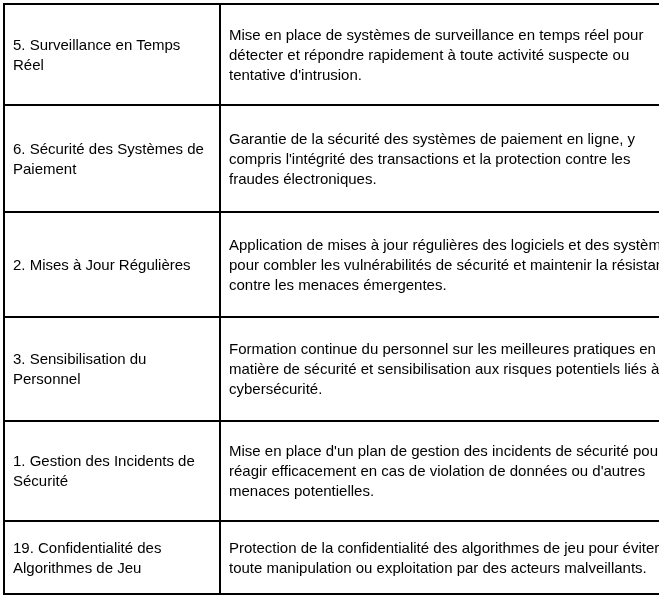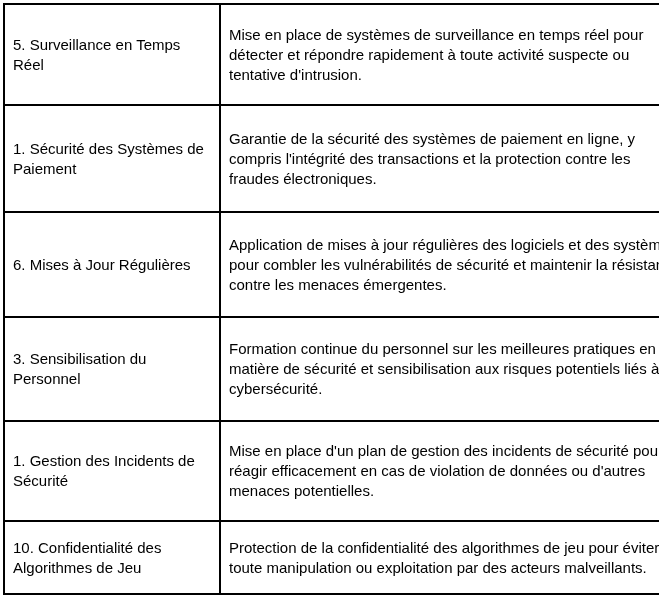--- a/index.html
+++ b/index.html
@@ -44,34 +44,34 @@
 <body>
 
 <div class="page">
   <table class="measures">
     <tbody>
       <tr class="r1">
         <td class="term-cell">5. Surveillance en Temps Réel</td>
         <td class="desc-cell">Mise en place de systèmes de surveillance en temps réel pour détecter et répondre rapidement à toute activité suspecte ou tentative d'intrusion.</td>
       </tr>
       <tr class="r2">
-        <td class="term-cell">1. Sécurité des Systèmes de Paiement</td>
+        <td class="term-cell">6. Sécurité des Systèmes de Paiement</td>
         <td class="desc-cell">Garantie de la sécurité des systèmes de paiement en ligne, y compris l'intégrité des transactions et la protection contre les fraudes électroniques.</td>
       </tr>
       <tr class="r3">
-        <td class="term-cell">6. Mises à Jour Régulières</td>
+        <td class="term-cell">2. Mises à Jour Régulières</td>
         <td class="desc-cell">Application de mises à jour régulières des logiciels et des systèmes pour combler les vulnérabilités de sécurité et maintenir la résistance contre les menaces émergentes.</td>
       </tr>
       <tr class="r4">
         <td class="term-cell">3. Sensibilisation du Personnel</td>
         <td class="desc-cell">Formation continue du personnel sur les meilleures pratiques en matière de sécurité et sensibilisation aux risques potentiels liés à la cybersécurité.</td>
       </tr>
       <tr class="r5">
         <td class="term-cell">1. Gestion des Incidents de Sécurité</td>
         <td class="desc-cell">Mise en place d'un plan de gestion des incidents de sécurité pour réagir efficacement en cas de violation de données ou d'autres menaces potentielles.</td>
       </tr>
       <tr class="r6">
-        <td class="term-cell">10. Confidentialité des Algorithmes de Jeu</td>
+        <td class="term-cell">19. Confidentialité des Algorithmes de Jeu</td>
         <td class="desc-cell">Protection de la confidentialité des algorithmes de jeu pour éviter toute manipulation ou exploitation par des acteurs malveillants.</td>
       </tr>
     </tbody>
   </table>
 </div>
 
 </body></html>

